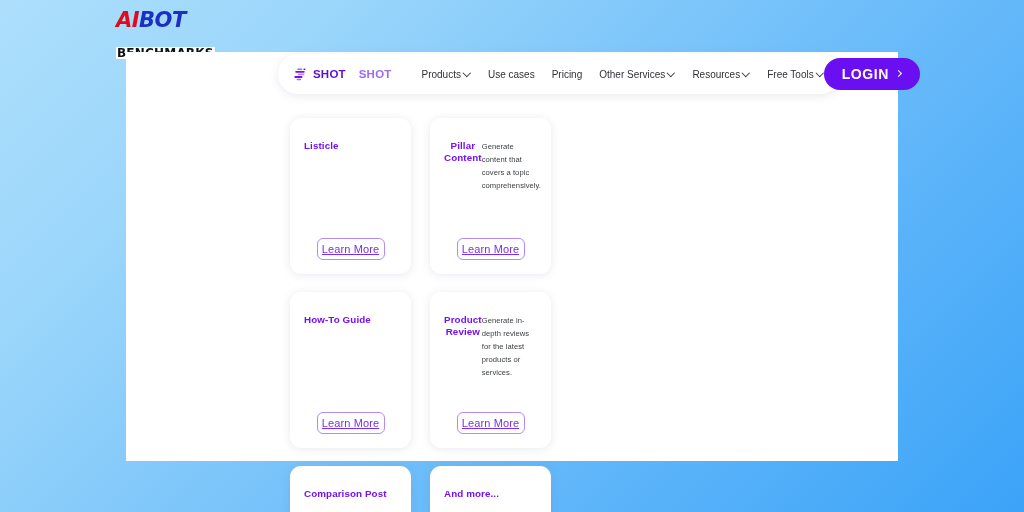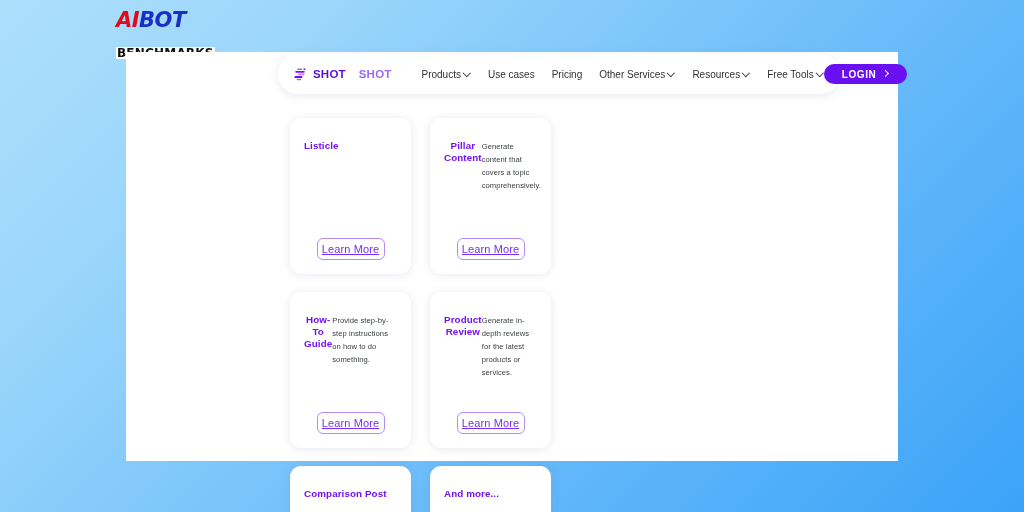--- a/index.html
+++ b/index.html
@@ -124,24 +124,24 @@
     border-right: 1.2px solid #2f3136;
     border-bottom: 1.2px solid #2f3136;
     transform: rotate(45deg);
   }
 
   .login-btn {
     background: #6a0ff2;
     color: #ffffff;
     border: none;
     border-radius: 20px;
-    height: 20px;
+    height: 32px;
     padding: 0 18px;
     font-family: "Liberation Sans", sans-serif;
-    font-size: 10px;
+    font-size: 14px;
     font-weight: 700;
     letter-spacing: 0.6px;
     display: flex;
     align-items: center;
     gap: 7px;
     cursor: pointer;
     flex: none;
     justify-content: center;
   }
   .login-arrow {
@@ -295,21 +295,20 @@
   <div class="card">
     <div class="card-title">Pillar Content</div>
     <div class="card-desc">Generate content that covers a topic comprehensively.</div>
     <div class="learn-more">
       <span>Learn More</span>
     </div>
   </div>
 
   <div class="card">
     <div class="card-title">How-To Guide</div>
-    <div class="card-desc">Provide step-by-step instructions on how to do something.</div>
     <div class="learn-more">
       <span>Learn More</span>
     </div>
   </div>
 
   <div class="card">
     <div class="card-title">Product Review</div>
     <div class="card-desc">Generate in-depth reviews for the latest products or services.</div>
     <div class="learn-more">
       <span>Learn More</span>

